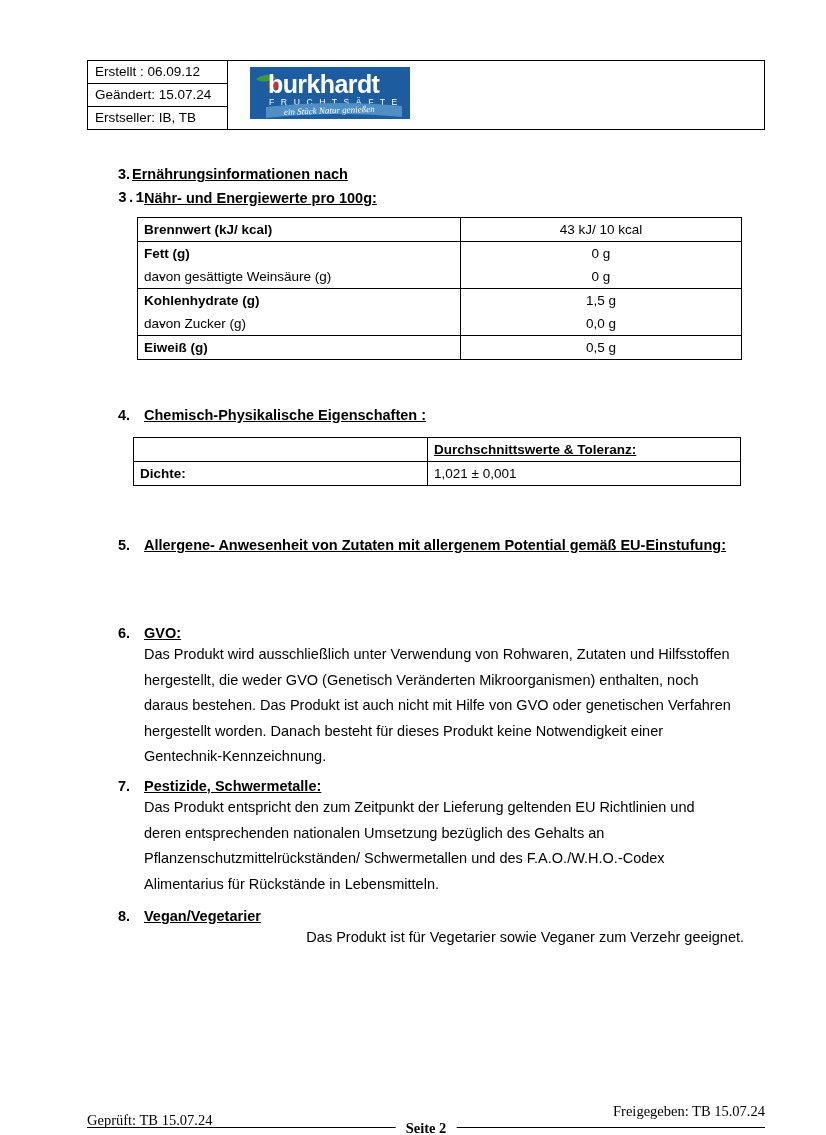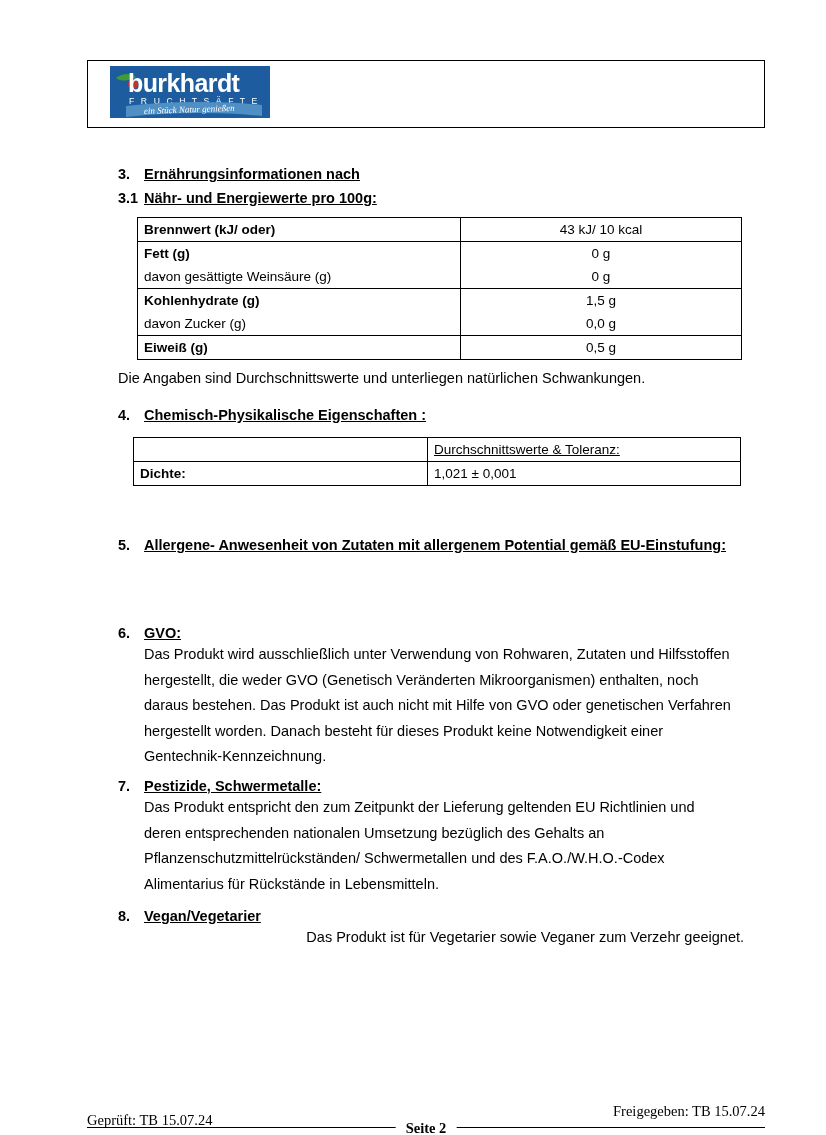--- a/index.html
+++ b/index.html
@@ -118,21 +118,21 @@
   .lbl { font-weight: bold; white-space: nowrap; }
   .sub { font-weight: normal; padding-left: 34px; position: relative; }
   .sub .dash {
     position: absolute;
     left: 22px;
   }
   .val { text-align: center; }
   .nb-top { border-bottom: none !important; }
   .nb-bot { border-top: none !important; }
   .cp-val { text-align: left; padding-left: 8px; }
-  .cp-head { font-weight: normal; text-decoration: underline; }
+  .cp-head { font-weight: bold; text-decoration: underline; }
 
   
   .footer {
     position: absolute;
     left: 87px;
     top: 1103px;
     width: 678px;
     height: 32px;
     font-family: "Liberation Serif", serif;
     font-size: 14.5px;
@@ -157,20 +157,25 @@
     white-space: nowrap;
   }
 </style>
 </head>
 <body>
 
 <div class="page">
 
   <div class="header">
 
+    <div class="header-meta">
+      <div class="header-meta-row">Erstellt : 06.09.12</div>
+      <div class="header-meta-row">Geändert: 15.07.24</div>
+      <div class="header-meta-row">Erstseller: IB, TB</div>
+    </div>
 
 
     <div class="header-logo-cell">
       <div class="logo">
         <svg width="160" height="60" viewBox="0 0 160 60">
           <rect x="0" y="2" width="160" height="52" fill="#1d5c9e"></rect>
 
           <path d="M6 14 C12 9, 22 9, 26 13 C20 17, 11 18, 6 14 Z" fill="#3f9b35"></path>
 
           <circle cx="23" cy="20" r="5" fill="#c4342b"></circle>
@@ -182,32 +187,32 @@
           <path d="M16 42 C60 37, 110 37, 152 41 L152 52 C110 48, 60 48, 16 53 Z" fill="#4f8fc4"></path>
           <text x="34" y="50" font-family="Liberation Serif, serif" font-size="9" font-style="italic" fill="#ffffff" transform="rotate(-2 34 50)">ein Stück Natur genießen</text>
         </svg>
       </div>
     </div>
 
   </div>
 
   <div class="sec" style="left:118px; top:163px;">
     <span class="sec-num" style="left:0; top:0;">3.</span>
-    <span class="sec-head" style="position:absolute; left:26px; top:0;">Ernährungsinformationen nach</span>
+    <span class="sec-head" style="position:absolute; left:14px; top:0;">Ernährungsinformationen nach</span>
   </div>
 
   <div class="sec" style="left:118px; top:187px;">
-    <span class="sec-num" style="left:0; top:0;">3.1</span>
+    <span class="sec-num" style="left:0; top:0;font-family:Liberation Mono, monospace;">3.1</span>
     <span class="sec-head" style="position:absolute; left:26px; top:0;">Nähr- und Energiewerte pro 100g:</span>
   </div>
 
   <table class="doc" style="left:137px; top:217px; width:605px;">
     <tbody>
       <tr>
-        <td class="lbl" style="width:310px;">Brennwert (kJ/ oder)</td>
+        <td class="lbl" style="width:310px;">Brennwert (kJ/ kcal)</td>
         <td class="val">43 kJ/ 10 kcal</td>
       </tr>
       <tr>
         <td class="lbl nb-top">Fett (g)</td>
         <td class="val nb-top">0 g</td>
       </tr>
       <tr>
         <td class="sub nb-bot">
           <span class="dash">-</span>
           <span>davon gesättigte Weinsäure (g)</span>
@@ -225,21 +230,20 @@
         </td>
         <td class="val nb-bot">0,0 g</td>
       </tr>
       <tr>
         <td class="lbl">Eiweiß (g)</td>
         <td class="val">0,5 g</td>
       </tr>
     </tbody>
   </table>
 
-  <div class="para" style="position:absolute; left:118px; top:366px; width:650px;">Die Angaben sind Durchschnittswerte und unterliegen natürlichen Schwankungen.</div>
 
   <div class="sec" style="left:118px; top:404px;">
     <span class="sec-num" style="left:0; top:0;">4.</span>
     <span class="sec-head" style="position:absolute; left:26px; top:0;">Chemisch-Physikalische Eigenschaften :</span>
   </div>
 
   <table class="doc" style="left:133px; top:437px; width:608px;">
     <tbody>
       <tr>
         <td style="width:281px;"></td>

